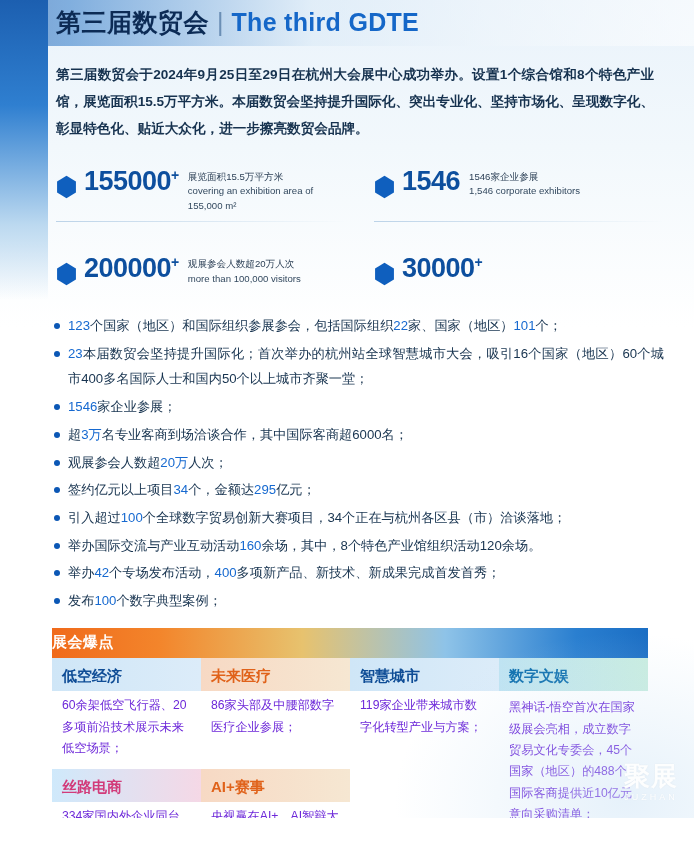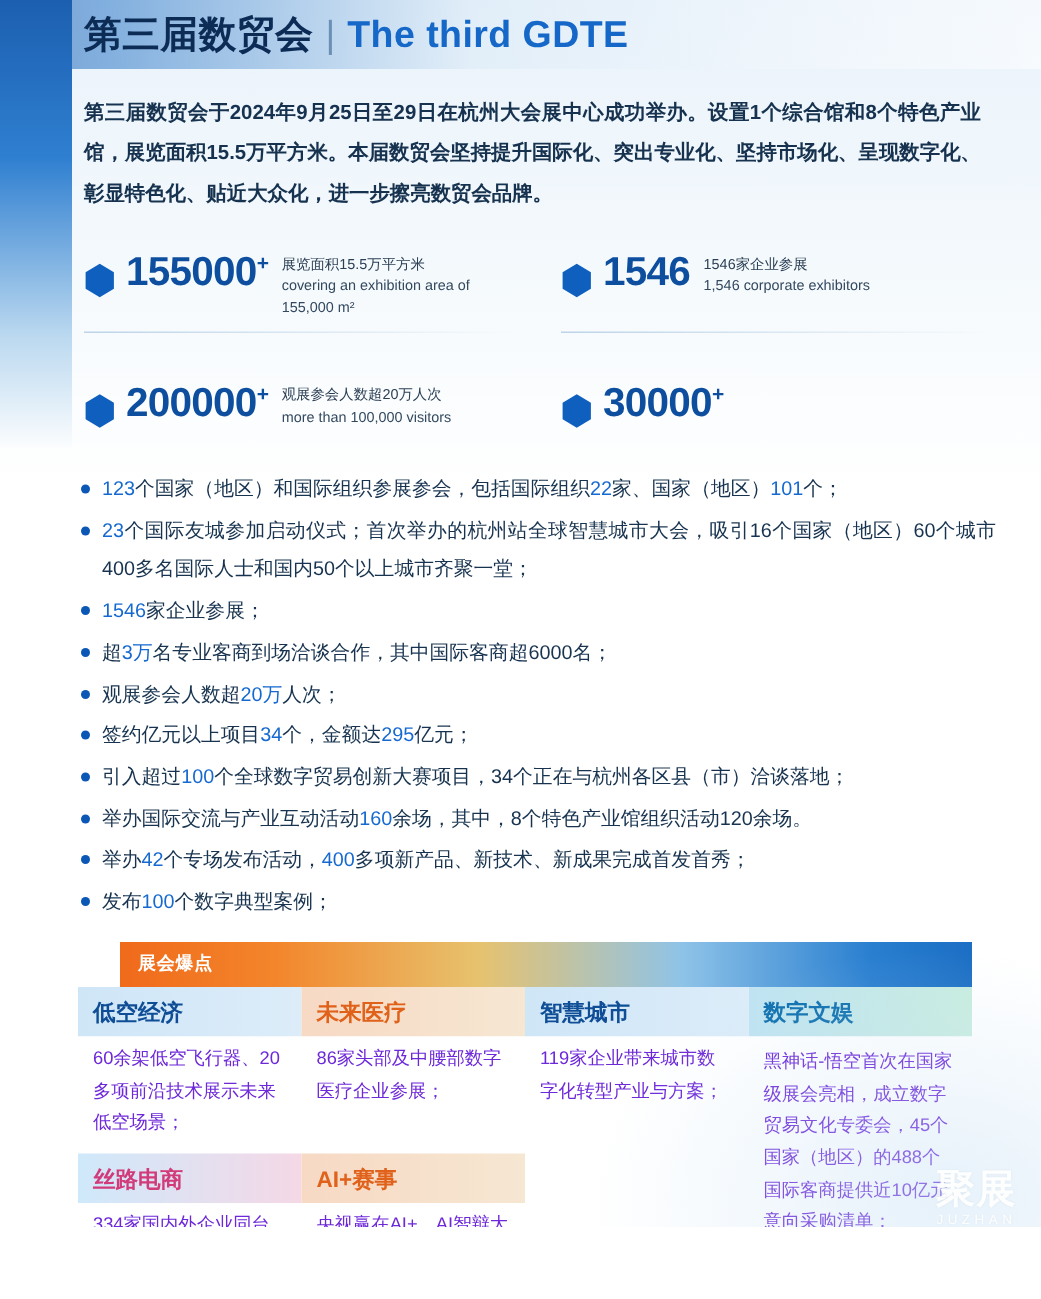--- a/index.html
+++ b/index.html
@@ -165,26 +165,25 @@
   
   .highlights {
     margin: 14px 18px 0 52px;
     width: 596px;
   }
   .hl-head {
     height: 30px;
     background: linear-gradient(90deg, #f06a1b 0%, #f3852b 18%, #e7c26e 42%, #8ec3e8 66%, #2a7fd0 88%, #1b6ec4 100%);
     display: flex;
     align-items: center;
-    padding-left: 12px;
+    padding-left: 0;
     color: #ffffff;
-    font-size: 12px;
+    font-size: 15px;
     font-weight: bold;
     letter-spacing: .5px;
-    margin-left: 28px;
   }
   .hl-grid {
     display: grid;
     grid-template-columns: repeat(4, 1fr);
     grid-template-rows: auto auto;
   }
   .cell {
     padding: 0 0 0 0;
     position: relative;
   }
@@ -211,21 +210,21 @@
   .col4 .cell-body { background: #ffffff; }
   .col4span {
     grid-column: 4;
     grid-row: 1 / span 2;
   }
   .col4span .cell-body { padding-top: 6px; }
   
   .watermark {
     position: absolute;
     right: 16px;
-    bottom: 0;
+    bottom: 16px;
     font-size: 26px;
     font-weight: bold;
     color: rgba(255,255,255,0.92);
     text-shadow: 0 0 2px rgba(0,0,0,.05);
     letter-spacing: 1px;
     z-index: 5;
   }
   .watermark .small {
     display: block;
     font-size: 9px;
@@ -299,21 +298,21 @@
     <div class="stat">
       <svg class="hex" viewBox="0 0 24 28">
         <polygon points="12,1 23,7.5 23,20.5 12,27 1,20.5 1,7.5" fill="#0f5fbe"></polygon>
       </svg>
       <div class="stat-num"><span>30000</span><sup>+</sup></div>
     </div>
   </div>
 
   <div class="bullets" id="bullets">
       <div class="bullet"><span class="hl">123</span><span>个国家（地区）和国际组织参展参会，包括国际组织</span><span class="hl">22</span><span>家、国家（地区）</span><span class="hl">101</span><span>个；</span></div>
-      <div class="bullet"><span class="hl">23</span><span>个国际友城参加启动仪式；首次举办的杭州站全球智慧城市大会，吸引16个国家（地区）60个城市400多名国际人士和国内50个以上城市齐聚一堂；</span></div>
+      <div class="bullet"><span class="hl">23</span><span>本届数贸会坚持提升国际化；首次举办的杭州站全球智慧城市大会，吸引16个国家（地区）60个城市400多名国际人士和国内50个以上城市齐聚一堂；</span></div>
       <div class="bullet"><span class="hl">1546</span><span>家企业参展；</span></div>
       <div class="bullet"><span>超</span><span class="hl">3万</span><span>名专业客商到场洽谈合作，其中国际客商超6000名；</span></div>
       <div class="bullet"><span>观展参会人数超</span><span class="hl">20万</span><span>人次；</span></div>
       <div class="bullet"><span>签约亿元以上项目</span><span class="hl">34</span><span>个，金额达</span><span class="hl">295</span><span>亿元；</span></div>
       <div class="bullet"><span>引入超过</span><span class="hl">100</span><span>个全球数字贸易创新大赛项目，34个正在与杭州各区县（市）洽谈落地；</span></div>
       <div class="bullet"><span>举办国际交流与产业互动活动</span><span class="hl">160</span><span>余场，其中，8个特色产业馆组织活动120余场。</span></div>
       <div class="bullet"><span>举办</span><span class="hl">42</span><span>个专场发布活动，</span><span class="hl">400</span><span>多项新产品、新技术、新成果完成首发首秀；</span></div>
       <div class="bullet"><span>发布</span><span class="hl">100</span><span>个数字典型案例；</span></div>
     </div>
 

